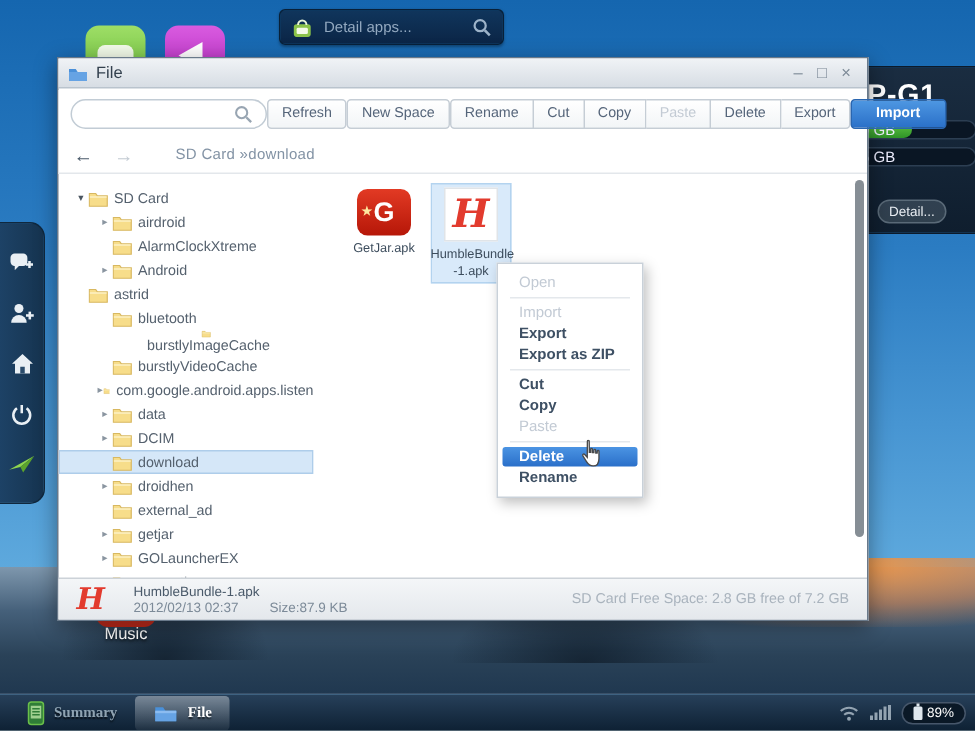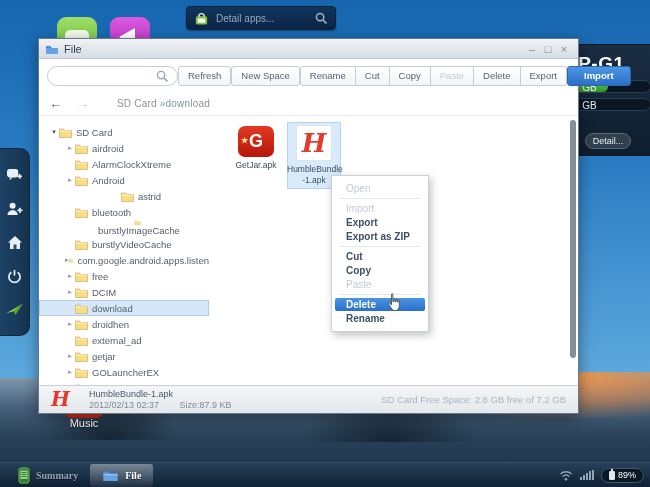--- a/index.html
+++ b/index.html
@@ -272,21 +272,21 @@
             <span class="tree-label">AlarmClockXtreme</span>
           </div>
           <div class="tree-row" style="padding-left: 26px;">
             <span class="exp">▸</span>
             <svg width="13" height="11" viewBox="0 0 13 11">
               <path d="M0.5 2 h4.3 l1.1 1.6 h6.6 v6.9 h-12 z" fill="#f7dd8a" stroke="#d8b860" stroke-width="0.8"></path>
               <path d="M0.9 4.3 h11.2" stroke="#fdf0c4" stroke-width="1.1"></path>
             </svg>
             <span class="tree-label">Android</span>
           </div>
-          <div class="tree-row" style="padding-left: 24px; justify-content: center;">
+          <div class="tree-row" style="padding-left: 10px;">
             <span class="exp"></span>
             <svg width="13" height="11" viewBox="0 0 13 11">
               <path d="M0.5 2 h4.3 l1.1 1.6 h6.6 v6.9 h-12 z" fill="#f7dd8a" stroke="#d8b860" stroke-width="0.8"></path>
               <path d="M0.9 4.3 h11.2" stroke="#fdf0c4" stroke-width="1.1"></path>
             </svg>
             <span class="tree-label">astrid</span>
           </div>
           <div class="tree-row" style="padding-left: 26px;">
             <span class="exp"></span>
             <svg width="13" height="11" viewBox="0 0 13 11">
@@ -318,21 +318,21 @@
               <path d="M0.9 4.3 h11.2" stroke="#fdf0c4" stroke-width="1.1"></path>
             </svg>
             <span class="tree-label">com.google.android.apps.listen</span>
           </div>
           <div class="tree-row" style="padding-left: 26px;">
             <span class="exp">▸</span>
             <svg width="13" height="11" viewBox="0 0 13 11">
               <path d="M0.5 2 h4.3 l1.1 1.6 h6.6 v6.9 h-12 z" fill="#f7dd8a" stroke="#d8b860" stroke-width="0.8"></path>
               <path d="M0.9 4.3 h11.2" stroke="#fdf0c4" stroke-width="1.1"></path>
             </svg>
-            <span class="tree-label">free</span>
+            <span class="tree-label">data</span>
           </div>
           <div class="tree-row" style="padding-left: 26px;">
             <span class="exp">▸</span>
             <svg width="13" height="11" viewBox="0 0 13 11">
               <path d="M0.5 2 h4.3 l1.1 1.6 h6.6 v6.9 h-12 z" fill="#f7dd8a" stroke="#d8b860" stroke-width="0.8"></path>
               <path d="M0.9 4.3 h11.2" stroke="#fdf0c4" stroke-width="1.1"></path>
             </svg>
             <span class="tree-label">DCIM</span>
           </div>
           <div class="tree-row selected" style="padding-left: 26px;">

